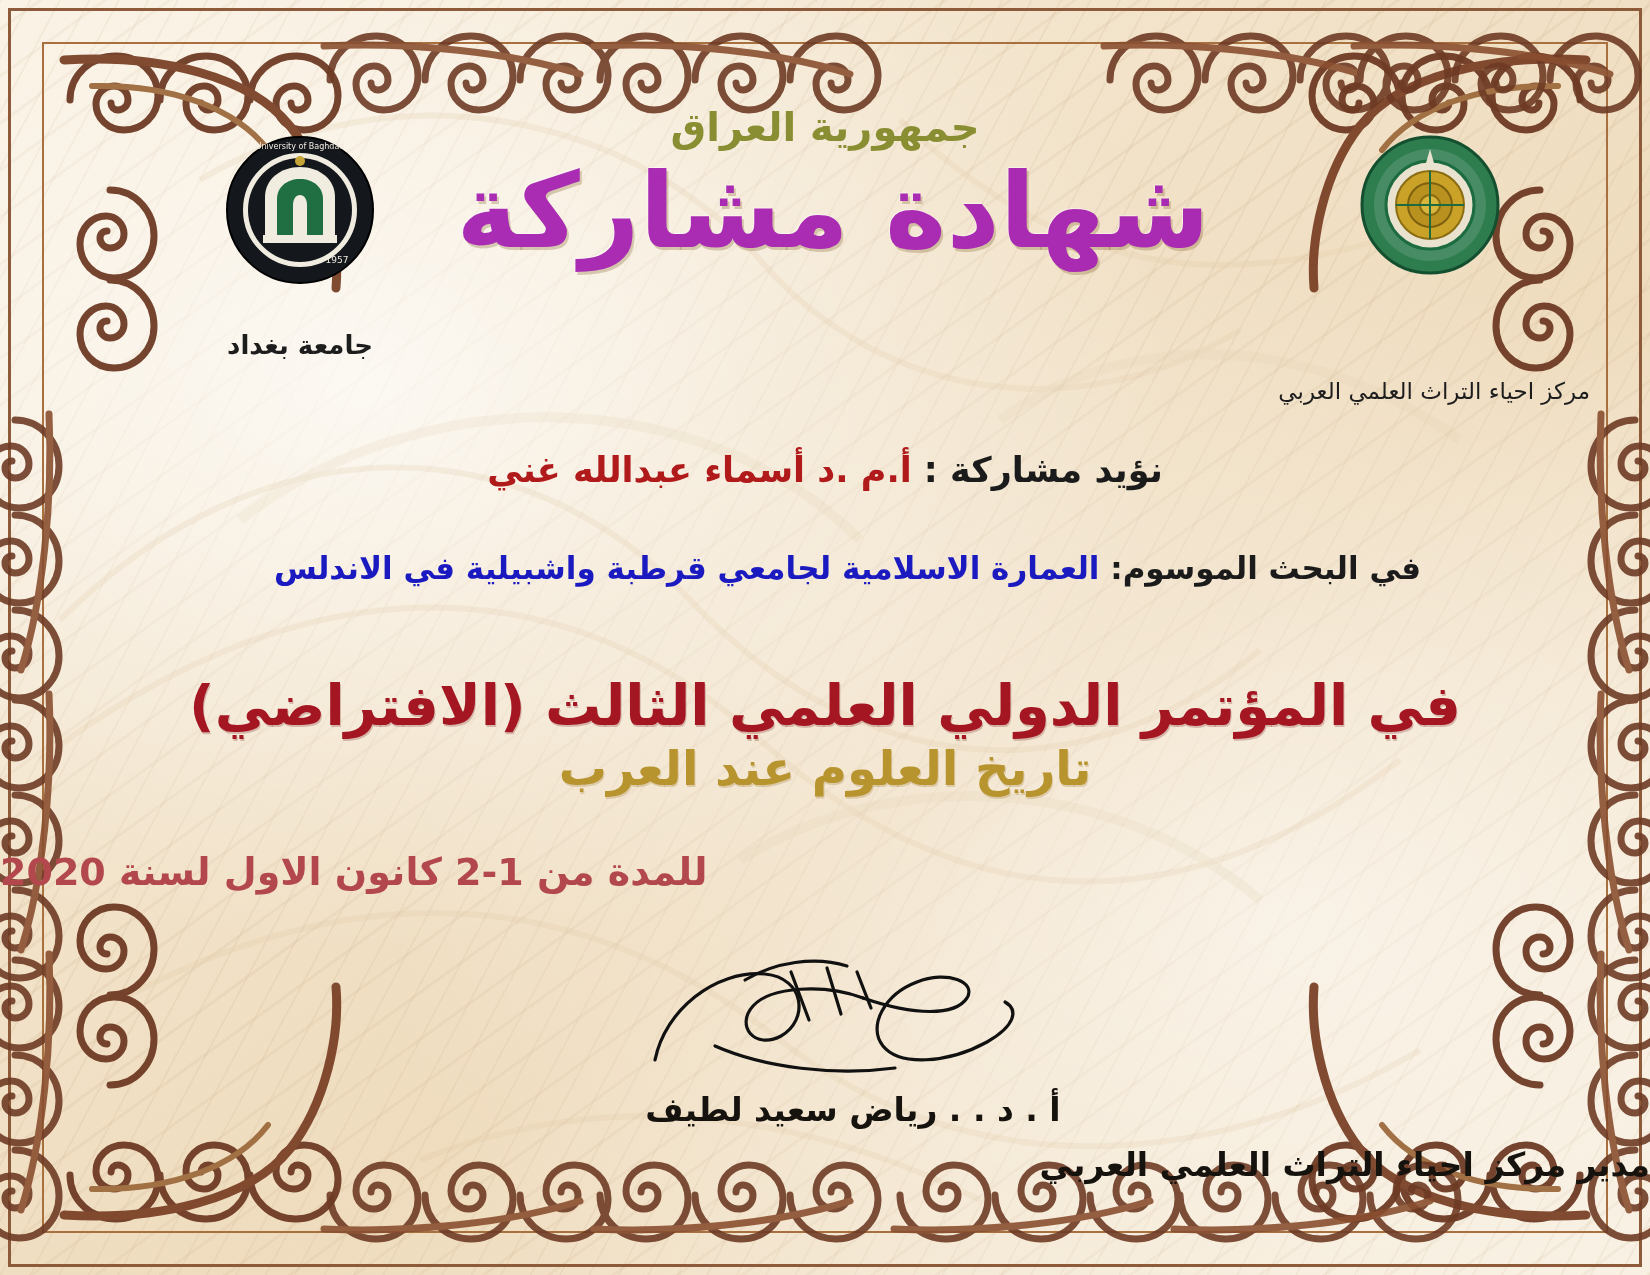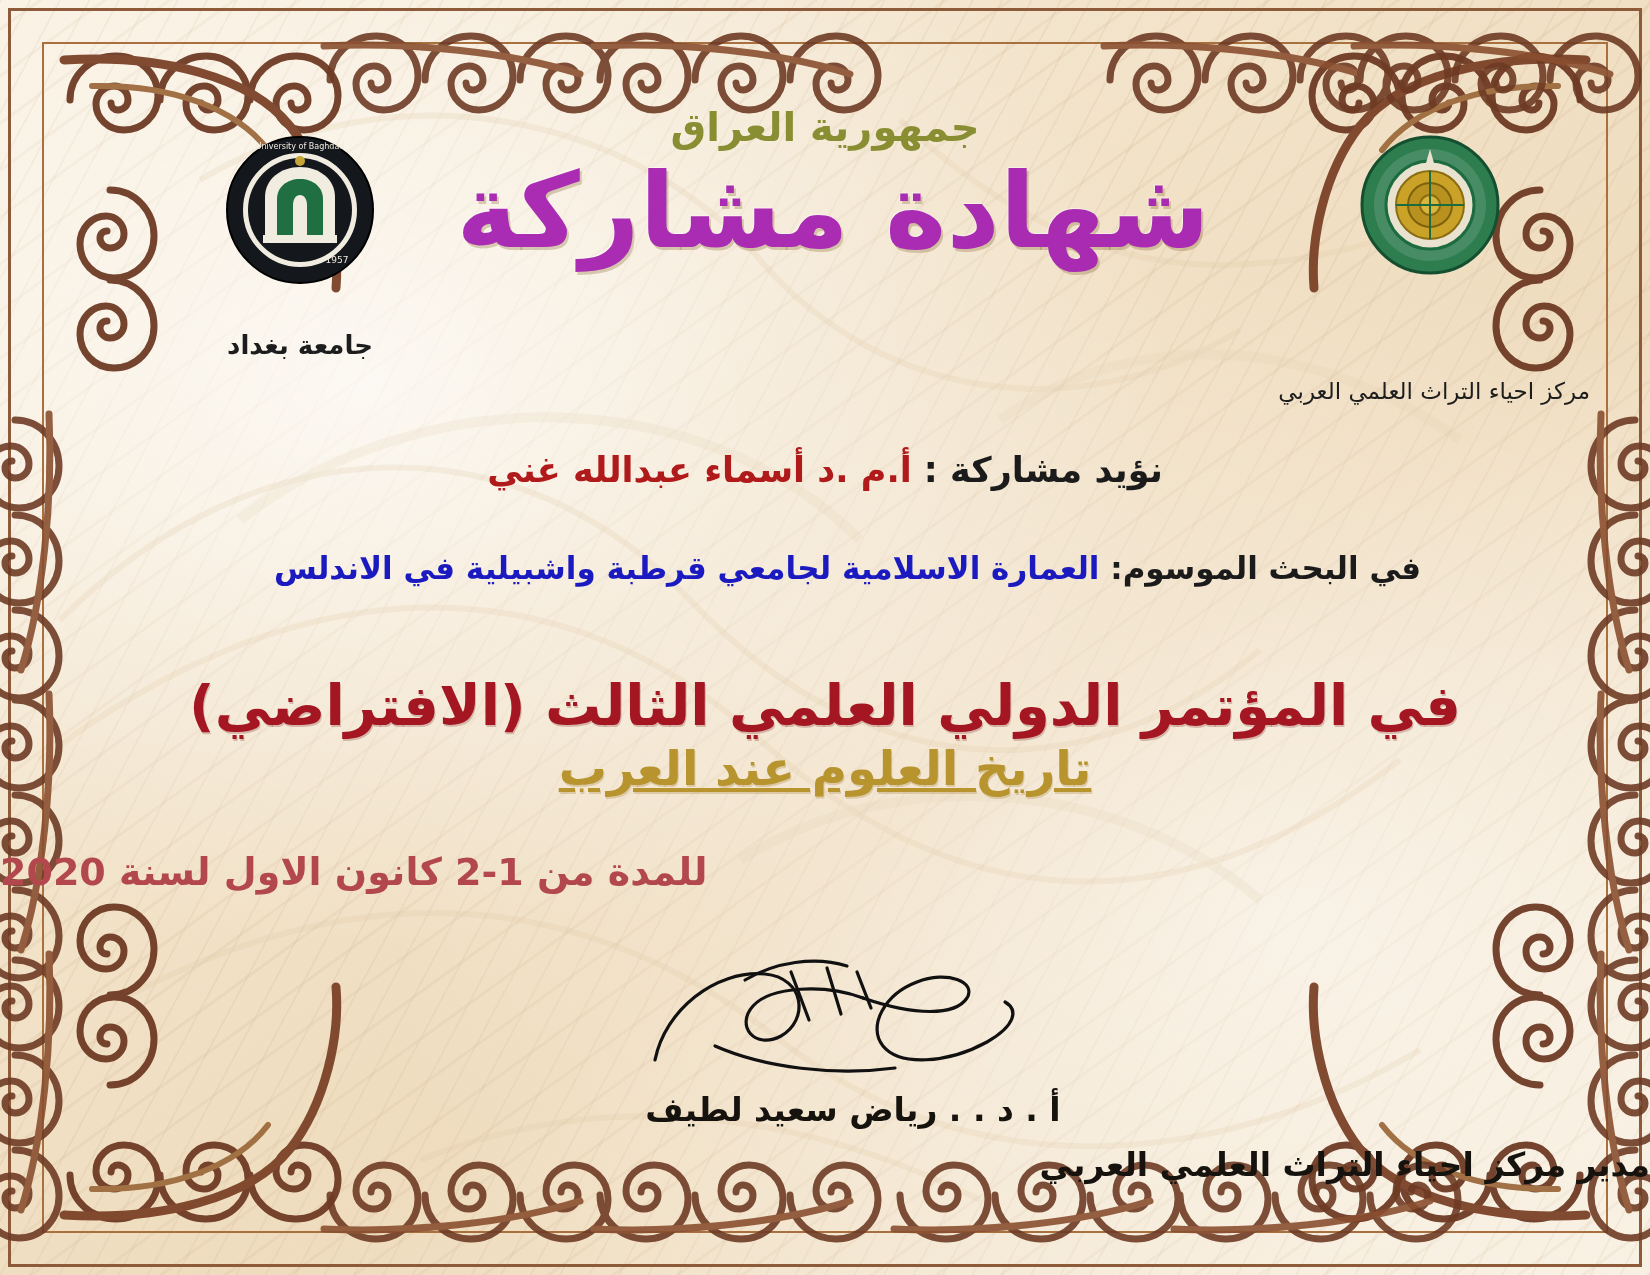--- a/index.html
+++ b/index.html
@@ -165,21 +165,20 @@
   .line-theme {
     position: absolute;
     top: 740px;
     left: 0;
     width: 100%;
     text-align: center;
     font-size: 48px;
     font-weight: 700;
     color: #b8942f;
     text-shadow: 1px 2px 0 rgba(150,110,30,0.25);
-    text-decoration: underline;
   }
   .line-date {
     position: absolute;
     top: 850px;
     left: 0;
     width: 100%;
     text-align: left;
     font-size: 38px;
     font-weight: 700;
     color: #b3474e;

